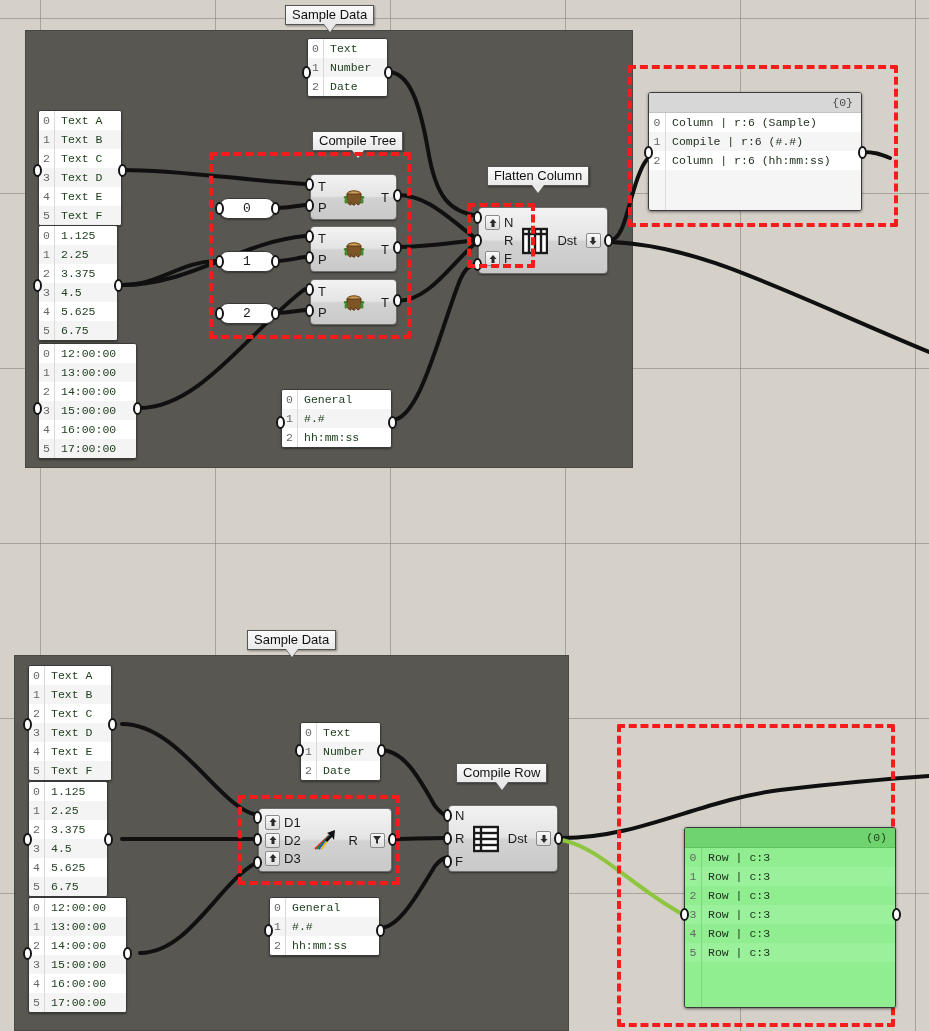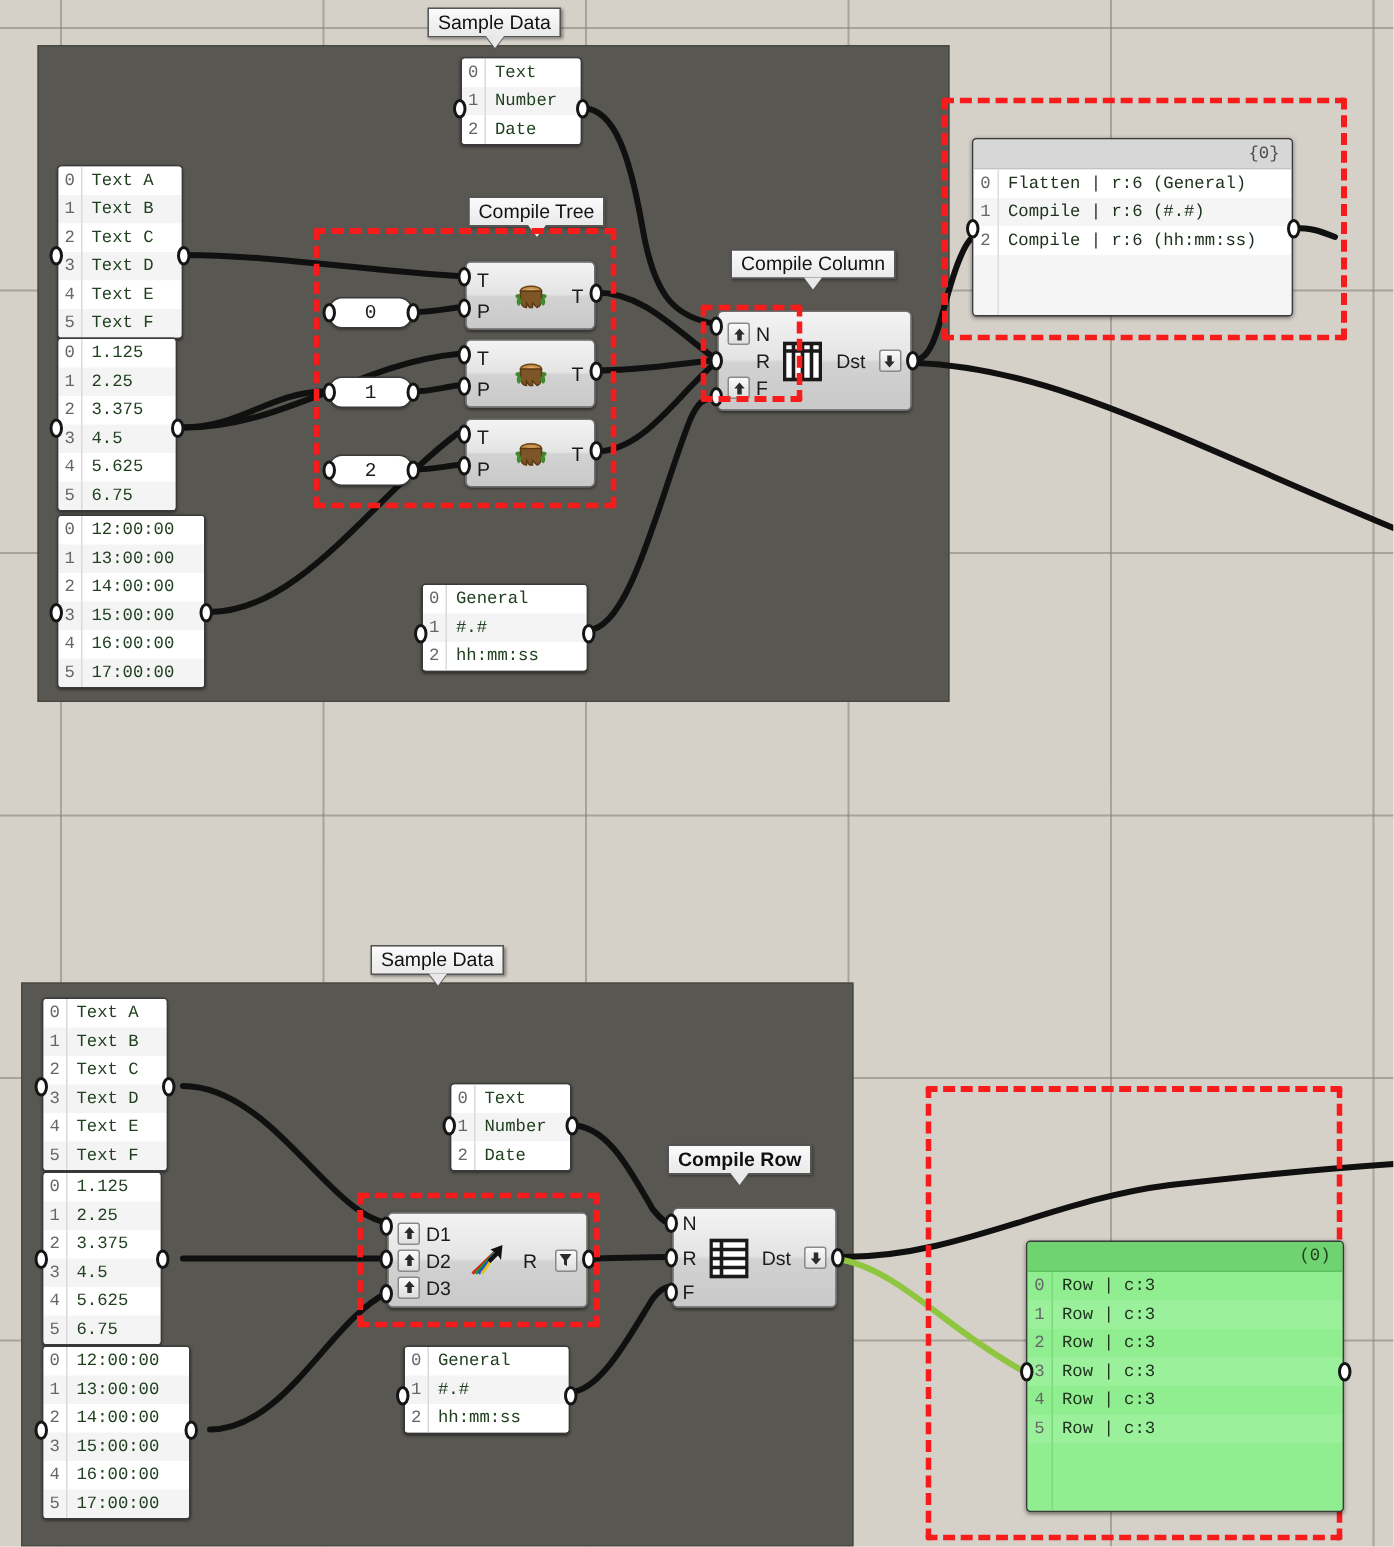--- a/index.html
+++ b/index.html
@@ -421,21 +421,21 @@
     </span>
     <span class="port-lbl">T</span>
   </div>
   <div class="conn" style="left:305px; top:283px;"></div>
   <div class="conn" style="left:305px; top:304px;"></div>
   <div class="conn" style="left:393px; top:294px;"></div>
 
   <div class="sel" style="left:209px; top:152px; width:202px; height:187px;"></div>
 
   <div class="nlabel" style="left:487px; top:166px;">
-    <span>Compile Column</span>
+    <span>Flatten Column</span>
     <span class="tail"></span>
   </div>
 
   <div class="node" style="left:478px; top:207px; width:130px; height:67px; padding:0 6px; justify-content:space-between;">
     <div class="ports" style="gap:4px;">
       <div class="prow">
         <span class="upbtn">
           <svg width="10" height="10" viewBox="0 0 10 10">
               <path d="M5,1 L8.5,5 L6.5,5 L6.5,9 L3.5,9 L3.5,5 L1.5,5 Z" fill="#2c2c2c"></path>
             </svg>
@@ -479,31 +479,31 @@
 
   <div class="sel" style="left:628px; top:65px; width:270px; height:162px;"></div>
 
   <div class="viewer plain" style="left:648px; top:92px; width:214px; height:119px;">
     <div class="vhead">
       <span>{0}</span>
     </div>
     <div class="vrow">
         <span class="idx">0</span>
         <span class="sep"></span>
-        <span class="val">Flatten | r:6 (General)</span>
+        <span class="val">Column | r:6 (Sample)</span>
       </div>
     <div class="vrow">
         <span class="idx">1</span>
         <span class="sep"></span>
         <span class="val">Compile | r:6 (#.#)</span>
       </div>
     <div class="vrow">
         <span class="idx">2</span>
         <span class="sep"></span>
-        <span class="val">Compile | r:6 (hh:mm:ss)</span>
+        <span class="val">Column | r:6 (hh:mm:ss)</span>
       </div>
     <div class="vrow vpad">
         <span class="idx"></span>
         <span class="sep"></span>
         <span class="val"></span>
       </div>
   </div>
   <div class="conn" style="left:644px; top:146px;"></div>
   <div class="conn" style="left:858px; top:146px;"></div>
 
@@ -700,21 +700,21 @@
         </svg>
     </span>
   </div>
   <div class="conn" style="left:253px; top:811px;"></div>
   <div class="conn" style="left:253px; top:833px;"></div>
   <div class="conn" style="left:253px; top:856px;"></div>
   <div class="conn" style="left:388px; top:833px;"></div>
 
   <div class="sel" style="left:238px; top:795px; width:162px; height:90px;"></div>
 
-  <div class="nlabel" style="left:445px; top:763px;font-weight:bold;">
+  <div class="nlabel" style="left:456px; top:763px;">
     <span>Compile Row</span>
     <span class="tail"></span>
   </div>
 
   <div class="node" style="left:448px; top:805px; width:110px; height:67px; padding:0 6px; justify-content:space-between;">
     <div class="ports" style="gap:10px;">
       <span class="port-lbl">N</span>
       <span class="port-lbl">R</span>
       <span class="port-lbl">F</span>
     </div>

